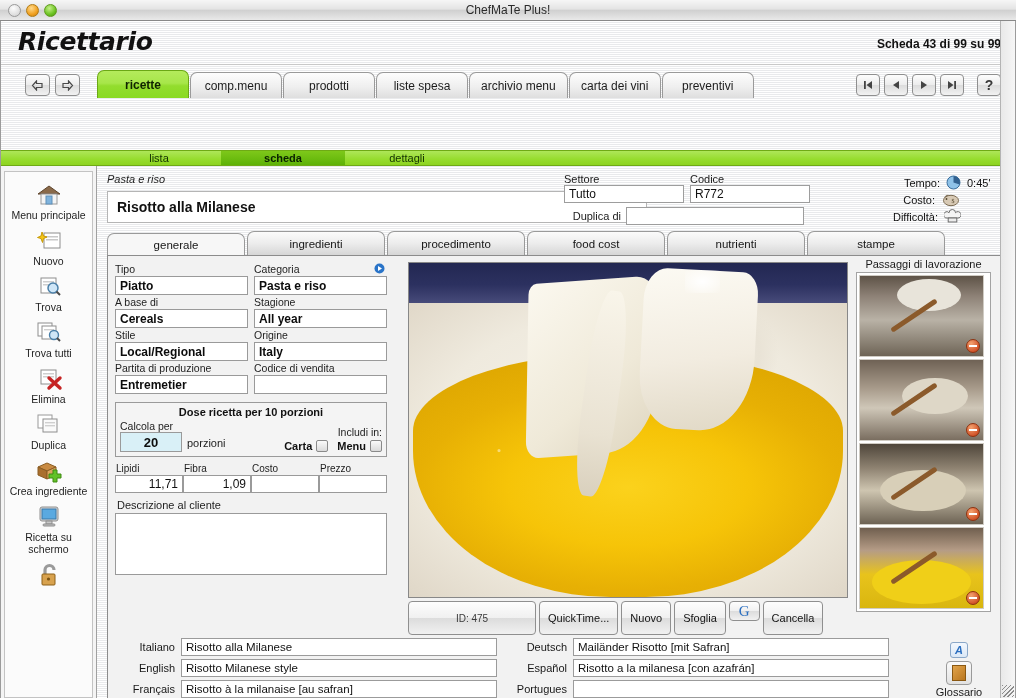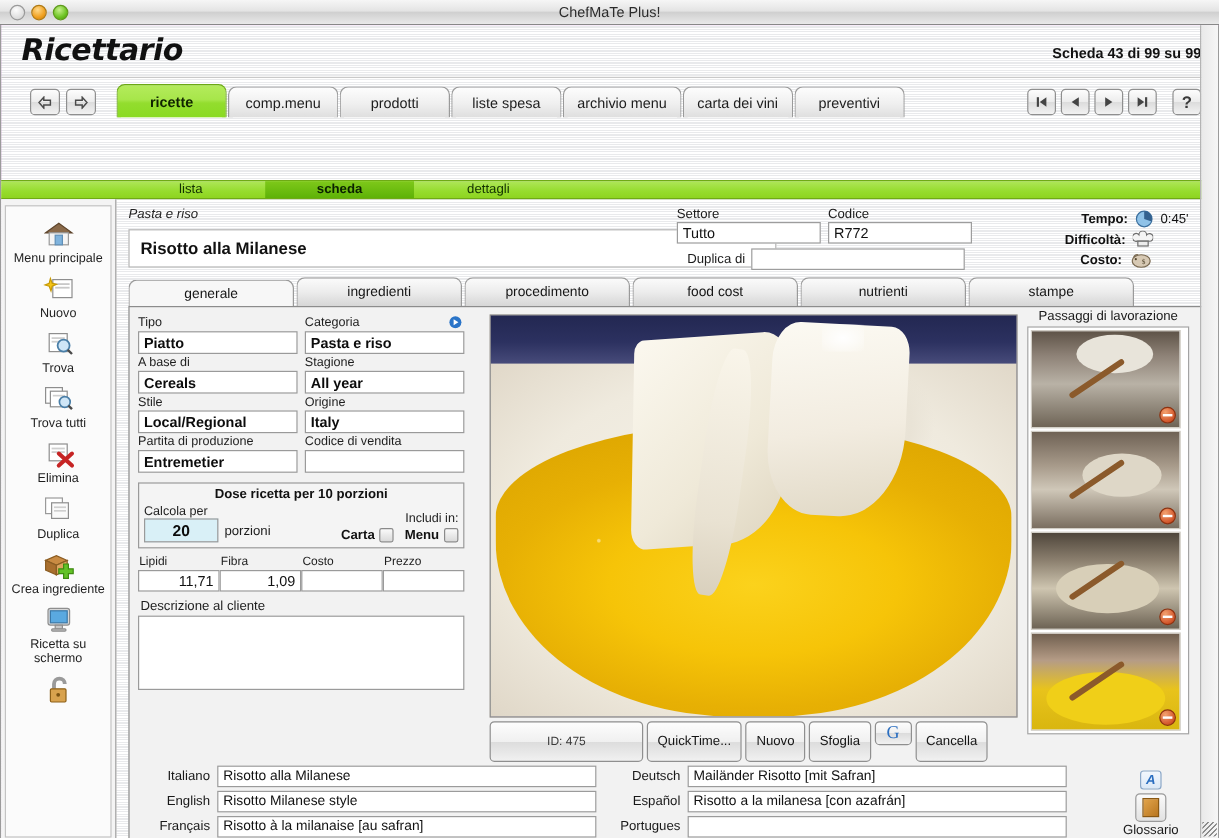--- a/index.html
+++ b/index.html
@@ -6,21 +6,21 @@
   html, body { margin:0; padding:0; }
   body {
     width:1016px; height:698px;
     font-family: "Liberation Sans", sans-serif;
     font-size:11px;
     background:#b8b8b8;
     overflow:hidden;
   }
   .win {
     position:absolute; left:0; top:0; width:1016px; height:698px;
-    background: #f0abfc;
+    background: #5eead4;
     display:flex; flex-direction:column;
   }
   
   .titlebar {
     height:21px; position:relative;
     background: linear-gradient(to bottom,#f6f6f6 0%,#e4e4e4 45%,#d0d0d0 52%,#e9e9e9 100%);
     border-bottom:1px solid #888;
     flex:0 0 auto;
   }
   .traffic { position:absolute; left:8px; top:4px; display:flex; gap:5px; }
@@ -121,21 +121,21 @@
   }
   .lblsm { font-size:11px; color:#1b1b1b; }
   .fld {
     background:#fff; border:1px solid #9d9d9d;
     font-size:12px; color:#111; display:flex; align-items:center;
     padding:0 4px; height:18px;
   }
   .hdrfields { position:absolute; left:460px; top:0; width:250px;}
   .tempo-box { position:absolute; right:8px; top:1px; width:172px; }
   .trow { display:flex; align-items:center; justify-content:flex-end; height:17px; gap:6px;}
-  .trow .tl { font-size:11px; color:#111;font-weight:bold; }
+  .trow .tl { font-size:11px; color:#111; }
   .trow .tv { font-size:11px; color:#111; width:40px; text-align:left;}
   
   .tabrow { display:flex; align-items:flex-end; margin-top:2px; padding-left:3px;}
   .stab {
     height:24px; flex:0 0 auto; width:138px;
     border:1px solid #9a9a9a; border-bottom:none; border-radius:7px 7px 0 0;
     background:linear-gradient(to bottom,#fbfbfb,#ececec 50%,#d6d6d6);
     display:flex; align-items:center; justify-content:center;
     font-size:11.5px; color:#161616; margin-right:2px;
   }
@@ -540,34 +540,34 @@
           <div class="tempo-box">
             <div class="trow">
               <span class="tl">Tempo:</span>
               <svg width="15" height="15" viewBox="0 0 15 15">
                 <circle cx="7.5" cy="7.5" r="6.5" fill="#8fc2e8" stroke="#3b6f9e"></circle>
                 <path d="M7.5 7.5 L7.5 1 A6.5 6.5 0 0 1 13.6 9.6 Z" fill="#33618f"></path>
               </svg>
               <span class="tv">0:45'</span>
             </div>
             <div class="trow">
-              <span class="tl">Difficoltà:</span>
-              <svg width="17" height="15" viewBox="0 0 17 15">
-                <path d="M3.5 9 a3.2 3.2 0 1 1 1.6-5.3 a3 3 0 0 1 6.4 0 A3.2 3.2 0 1 1 13.5 9 Z" fill="#f4f4f4" stroke="#6d6d6d"></path>
-                <rect x="4.2" y="9" width="8.6" height="4" fill="#ececec" stroke="#6d6d6d"></rect>
-              </svg>
-              <span class="tv"></span>
-            </div>
-            <div class="trow">
               <span class="tl">Costo:</span>
               <svg width="20" height="15" viewBox="0 0 20 15">
                 <ellipse cx="10" cy="8.5" rx="7.5" ry="5.2" fill="#d7c9b4" stroke="#7a6a52"></ellipse>
                 <path d="M3.5 5.5 q1.5 -3 4 -2.2" fill="none" stroke="#7a6a52"></path>
                 <circle cx="5.5" cy="7" r="0.9" fill="#55482f"></circle>
                 <text x="10.5" y="11" font-size="6" fill="#55482f" font-family="Liberation Serif, serif">$</text>
+              </svg>
+              <span class="tv"></span>
+            </div>
+            <div class="trow">
+              <span class="tl">Difficoltà:</span>
+              <svg width="17" height="15" viewBox="0 0 17 15">
+                <path d="M3.5 9 a3.2 3.2 0 1 1 1.6-5.3 a3 3 0 0 1 6.4 0 A3.2 3.2 0 1 1 13.5 9 Z" fill="#f4f4f4" stroke="#6d6d6d"></path>
+                <rect x="4.2" y="9" width="8.6" height="4" fill="#ececec" stroke="#6d6d6d"></rect>
               </svg>
               <span class="tv"></span>
             </div>
           </div>
         </div>
 
         <div class="tabrow">
           <div class="stab active">generale</div>
           <div class="stab">ingredienti</div>
           <div class="stab">procedimento</div>

